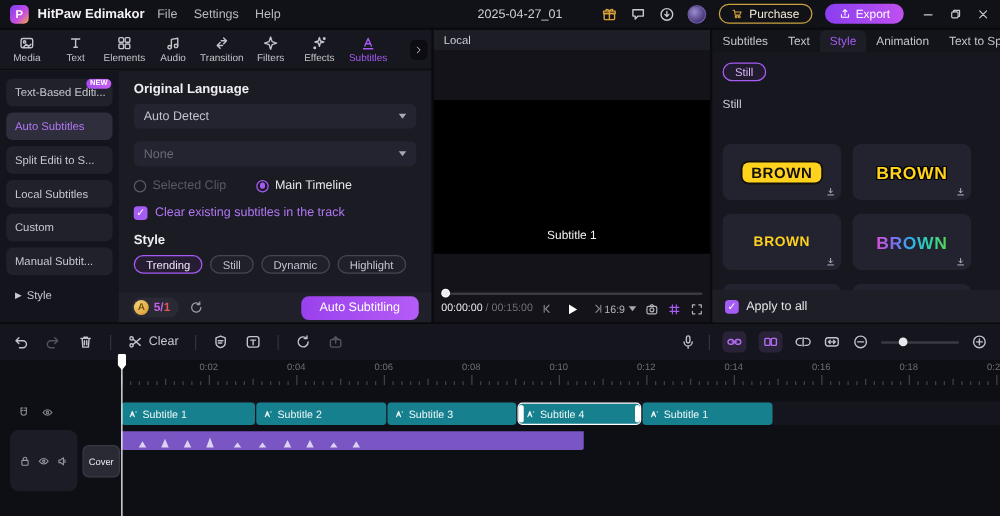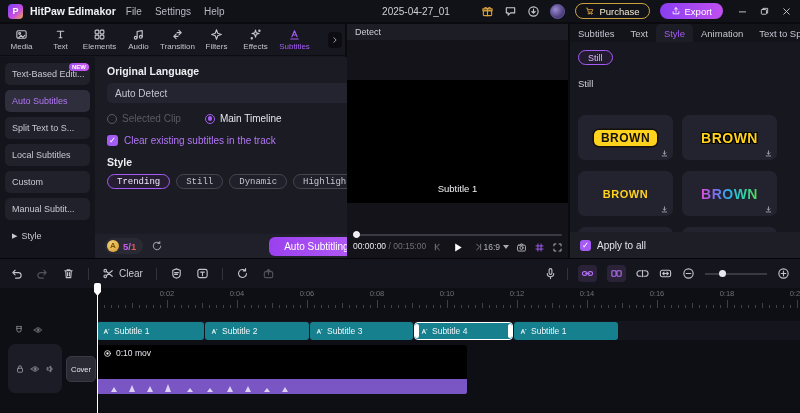--- a/index.html
+++ b/index.html
@@ -54,21 +54,21 @@
   .toggle::after{content:'';position:absolute;left:1px;top:1px;width:9px;height:9px;background:#e8e8ee;border-radius:50%;}
   .radio-row{display:flex;align-items:center;gap:24px;margin:2px 0 11px;}
   .radio-item{display:flex;align-items:center;gap:5px;font-size:10px;color:#e4e4ea;}
   .radio-item.disabled{color:#5a5a66;}
   .radio{width:10px;height:10px;border:1.2px solid #5a5a66;border-radius:50%;position:relative;}
   .radio.sel{border-color:#a55cf5;}
   .radio.sel::after{content:'';position:absolute;inset:1.8px;background:#a55cf5;border-radius:50%;}
   .cb-row{display:flex;align-items:center;gap:6px;margin-bottom:10px;}
   .cb{width:11px;height:11px;border-radius:3px;background:#a55cf5;color:#fff;font-size:8.5px;line-height:11px;text-align:center;}
   .cb-label{font-size:10px;color:#b277f5;}
-  .pill-row{display:flex;gap:6px;margin-top:6px;font-family:Liberation Mono, monospace;}
+  .pill-row{display:flex;gap:6px;margin-top:6px;}
   .pill{height:15px;padding:0 9px;border:1px solid #46464f;border-radius:8px;font-size:9px;color:#c5c5cf;display:flex;align-items:center;background:#20202b;}
   .pill.active{border-color:#a55cf5;color:#efe6fa;background:#261d33;}
   .form-footer{position:absolute;left:0;right:0;bottom:0;height:24px;background:#20202b;display:flex;align-items:center;padding:0 10px;gap:8px;}
   .credits{display:flex;align-items:center;gap:4px;background:#2a2a35;border-radius:9px;height:16px;padding:0 7px 0 2px;}
   .coin{width:12px;height:12px;border-radius:50%;background:radial-gradient(circle at 35% 30%,#f2cf7a,#d99a2b);color:#7a5200;font-size:8px;font-weight:bold;text-align:center;line-height:12px;}
   .cr-left{color:#c75fe8;font-size:9.5px;font-weight:bold;}
   .cr-right{color:#e25555;font-size:9.5px;font-weight:bold;}
   .refresh{color:#9a9aa5;}
   .btn-auto{margin-left:auto;height:19px;padding:0 15px;border-radius:6px;background:linear-gradient(90deg,#9a41ee,#b45cf6);color:#fff;font-size:10px;display:flex;align-items:center;}
 
@@ -305,40 +305,44 @@
     <div class="left-body">
       <div class="sidebar" id="sidebar-items">
           <div class="sb-item">
             <span>Text-Based Editi...</span>
             <span class="sb-badge">NEW</span>
           </div>
           <div class="sb-item active">
             <span>Auto Subtitles</span>
           </div>
           <div class="sb-item">
-            <span>Split Text to S...</span>
+            <span>Split Editi to S...</span>
           </div>
           <div class="sb-item">
             <span>Local Subtitles</span>
           </div>
           <div class="sb-item">
             <span>Custom</span>
           </div>
           <div class="sb-item">
             <span>Manual Subtit...</span>
           </div>
           <div class="sb-item plain">
             <span class="sb-arrow">▶</span>
             <span>Style</span>
           </div>
         </div>
       <div class="form">
         <div class="flabel">Original Language</div>
         <div class="select">
           <span>Auto Detect</span>
+          <span class="caret"></span>
+        </div>
+        <div class="select">
+          <span class="dim">None</span>
           <span class="caret"></span>
         </div>
         <div class="radio-row" id="scope-radios">
             <div class="radio-item disabled">
               <span class="radio"></span>
               <span>Selected Clip</span>
             </div>
             <div class="radio-item">
               <span class="radio sel"></span>
               <span>Main Timeline</span>
@@ -365,21 +369,21 @@
                 <path d="M11.3 7a4.3 4.3 0 1 1-1.2-3M10.3 1.8v2.4H7.9"></path>
               </svg>
             </span>
           <span class="btn-auto">Auto Subtitling</span>
         </div>
       </div>
     </div>
   </div>
 
   <div class="panel center-panel">
-    <div class="player-header">Detect</div>
+    <div class="player-header">Local</div>
     <div class="video">
       <div class="sub-overlay">Subtitle 1</div>
     </div>
     <div class="seek">
       <div class="seek-line"></div>
       <div class="seek-knob"></div>
     </div>
     <div class="pctrl">
       <div class="ptime"><span>00:00:00</span><span class="sep"> / </span><span class="tot">00:15:00</span></div>
       <div class="pcenter">
@@ -807,29 +811,20 @@
         </span>
       <span>
           <svg viewBox="0 0 14 14" width="10" height="10" fill="none" stroke="currentColor" stroke-width="1.2" stroke-linecap="round" stroke-linejoin="round">
             <path d="M3 5.5v3h2L8 11V3L5 5.5z"></path>
             <path d="M9.5 5.5a2.5 2.5 0 0 1 0 3"></path>
           </svg>
         </span>
     </div>
     <div class="cover">Cover</div>
     <div class="videoclip" id="videoclip" style="left: 97px; width: 370px;">
-      <div class="vc-black">
-        <span class="rec">
-            <svg viewBox="0 0 14 14" width="9" height="9" fill="none" stroke="currentColor" stroke-width="1.2" stroke-linecap="round" stroke-linejoin="round">
-              <circle cx="7" cy="7" r="4.5"></circle>
-              <circle cx="7" cy="7" r="1.8" fill="currentColor" stroke="none"></circle>
-            </svg>
-          </span>
-        <span>0:10 mov</span>
-      </div>
       <div class="vc-audio" id="waveform">
           <div class="wf" style="left: 14px; border-bottom-width: 5px;"></div>
           <div class="wf" style="left: 32px; border-bottom-width: 7px;"></div>
           <div class="wf" style="left: 50px; border-bottom-width: 6px;"></div>
           <div class="wf" style="left: 68px; border-bottom-width: 8px;"></div>
           <div class="wf" style="left: 90px; border-bottom-width: 4px;"></div>
           <div class="wf" style="left: 110px; border-bottom-width: 4px;"></div>
           <div class="wf" style="left: 130px; border-bottom-width: 6px;"></div>
           <div class="wf" style="left: 148px; border-bottom-width: 6px;"></div>
           <div class="wf" style="left: 167px; border-bottom-width: 4px;"></div>

